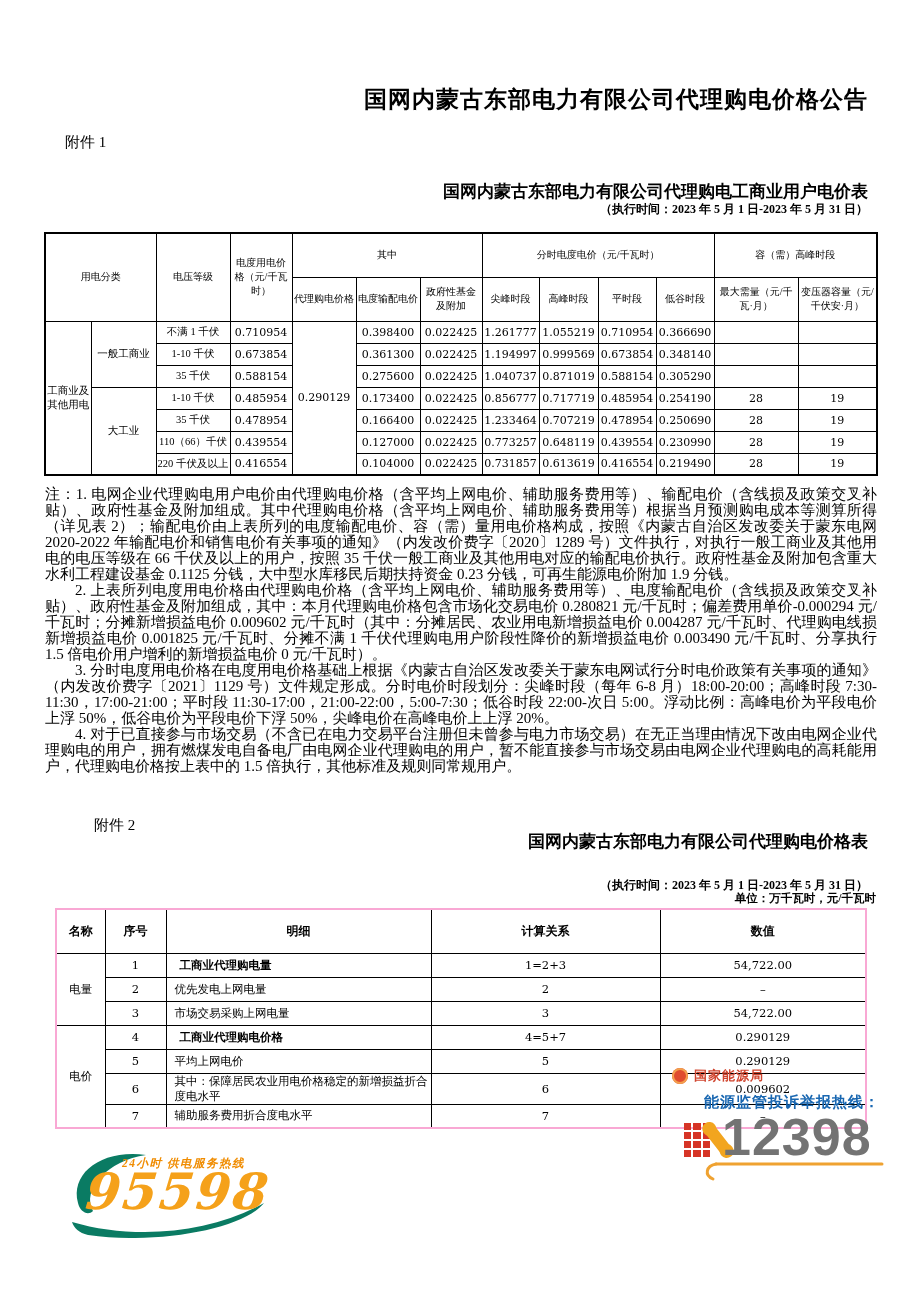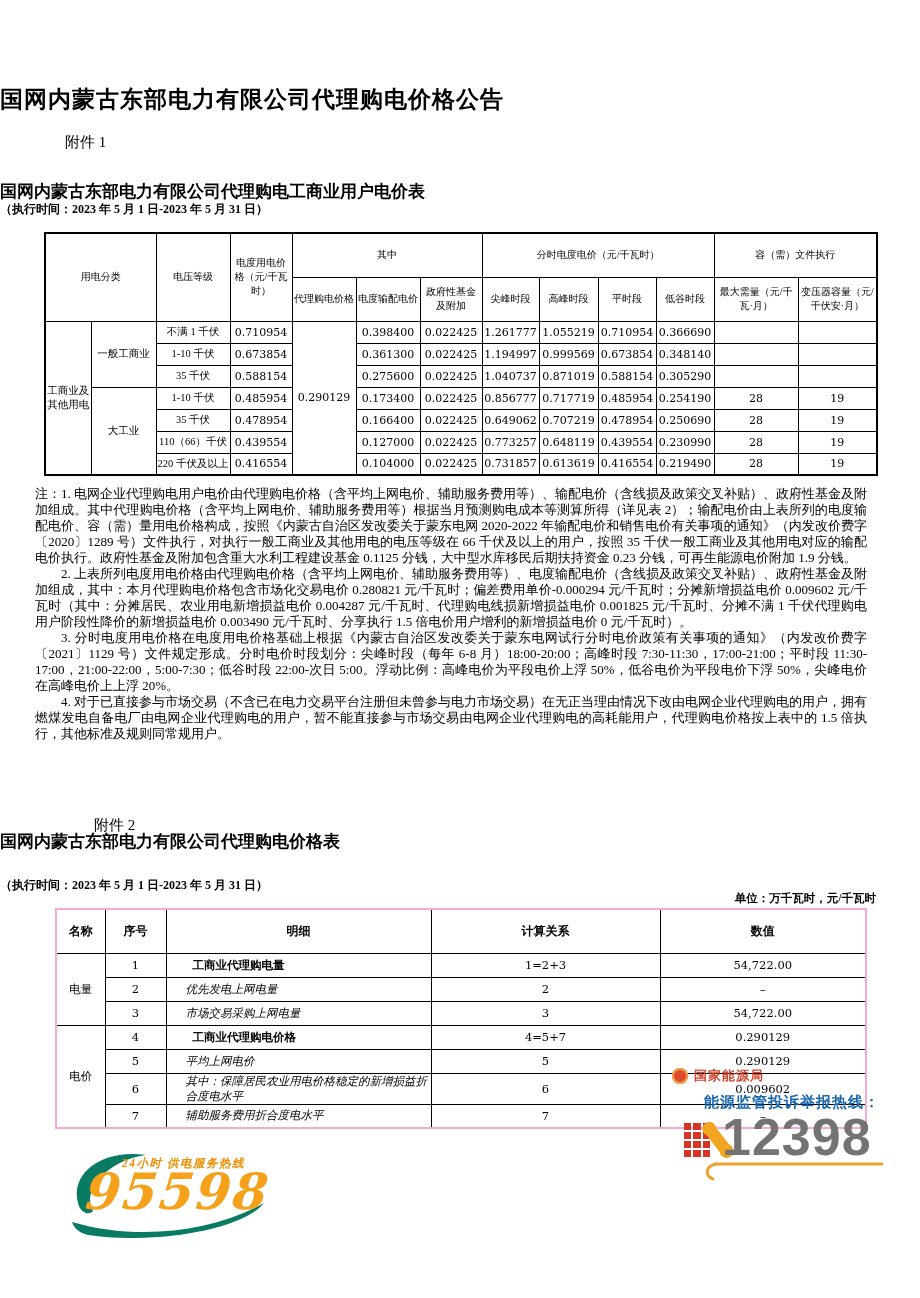--- a/index.html
+++ b/index.html
@@ -1,46 +1,46 @@
 <!DOCTYPE html>
 <html><head>
 <meta charset="utf-8">
 <style>
   * { margin:0; padding:0; box-sizing:border-box; }
   html,body { width:920px; height:1298px; background:#ffffff; position:relative;
     font-family:"Liberation Serif", serif; color:#000; }
   .abs { position:absolute; }
-  .centered { left:0; width:868px; text-align:left; }
+  .centered { left:0; width:868px; text-align:right; }
 
   .doc-title { top:84px; font-size:23px; font-weight:bold; letter-spacing:1px; }
   .fj-label  { font-size:15px; }
   .tbl-title { font-size:17px; font-weight:bold; }
   .tbl-period{ font-size:12px; font-weight:bold; }
   .unit-line { top:891px; left:44px; width:832px; text-align:right; font-size:11.5px; font-weight:bold; }
 
   table { border-collapse:collapse; table-layout:fixed; }
   td, th { border:1px solid #000; text-align:center; vertical-align:middle;
            font-weight:normal; padding:0 1px; overflow:hidden; }
   .t1 { top:232px; left:44px; width:832px; }
   .t1 th { font-size:10px; line-height:14px; }
   .t1 td { font-size:11px; height:22px; font-family:"DejaVu Serif", serif; }
   .t1 td.cn { font-family:"Liberation Serif", serif; font-size:10.5px; }
   .t1 { border:2px solid #000; }
   .t1 tr.hrow th { height:44px; }
 
-  .notes { top:486px; left:35px; width:832px; font-size:13px; line-height:16px;
+  .notes { top:486px; left:45px; width:832px; font-size:15px; line-height:16px;
            text-align:justify; }
   .notes p.ind { text-indent:2em; }
 
   .t2 { top:908px; left:55px; width:810px; border:2px solid #f9a8d4; }
   .t2 th { font-size:12px; height:44px; font-weight:bold; }
   .t2 td { font-size:11.5px; height:24px; }
   .t2 td.num { font-family:"DejaVu Serif", serif; }
-  .t2 td.detail { text-align:left; padding-left:26px; }
-  .t2 td.detail.sub { padding-left:19px;font-style:italic; }
+  .t2 td.detail { text-align:left; padding-left:13px; }
+  .t2 td.detail.sub { padding-left:8px; }
   .t2 td.detail.b { font-weight:bold; }
 
   
   .logo95598 { top:1146px; left:58px; width:220px; height:92px; }
   .logo95598 .swoosh { position:absolute; left:0; top:0; }
   .l95-label { position:absolute; left:64px; top:10px; color:#f08c00; font-size:11.5px;
                font-weight:bold; font-style:italic; letter-spacing:1.5px; white-space:nowrap; }
   .l95-num { position:absolute; left:28px; top:16px; color:#f5a11a; font-size:50px;
              font-weight:bold; font-style:italic; font-family:"DejaVu Serif", serif;
              letter-spacing:2px; transform:skewX(-6deg); }
@@ -87,21 +87,21 @@
       <col style="width:84px">
       <col style="width:79px">
   </colgroup>
   <tbody>
       <tr class="hrow">
     <th colspan="2" rowspan="2">用电分类</th>
     <th rowspan="2">电压等级</th>
     <th rowspan="2">电度用电价格（元/千瓦时）</th>
     <th colspan="3">其中</th>
     <th colspan="4">分时电度电价（元/千瓦时）</th>
-    <th colspan="2">容（需）文件执行</th>
+    <th colspan="2">容（需）高峰时段</th>
   </tr>
   <tr class="hrow">
     <th>代理购电价格</th>
     <th>电度输配电价</th>
     <th>政府性基金及附加</th>
     <th>尖峰时段</th>
     <th>高峰时段</th>
     <th>平时段</th>
     <th>低谷时段</th>
     <th>最大需量（元/千瓦·月）</th>
@@ -157,21 +157,21 @@
     <td>0.485954</td>
     <td>0.254190</td>
     <td>28</td>
     <td>19</td>
   </tr>
   <tr>
     <td class="cn">35 千伏</td>
     <td>0.478954</td>
     <td>0.166400</td>
     <td>0.022425</td>
-    <td>0.649062</td>
+    <td>1.233464</td>
     <td>0.707219</td>
     <td>0.478954</td>
     <td>0.250690</td>
     <td>28</td>
     <td>19</td>
   </tr>
   <tr>
     <td class="cn">110（66）千伏</td>
     <td>0.439554</td>
     <td>0.127000</td>

